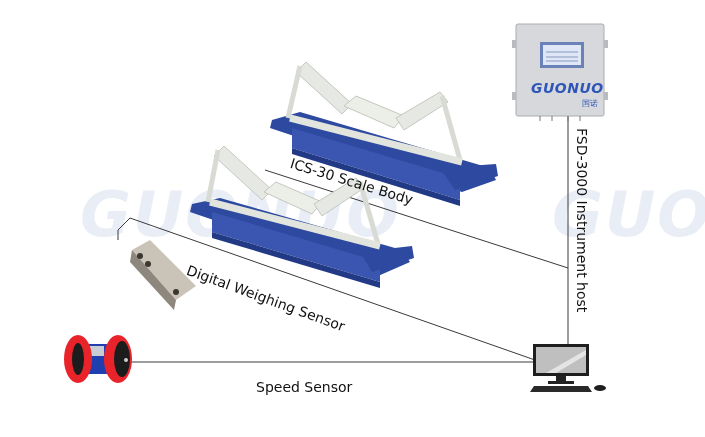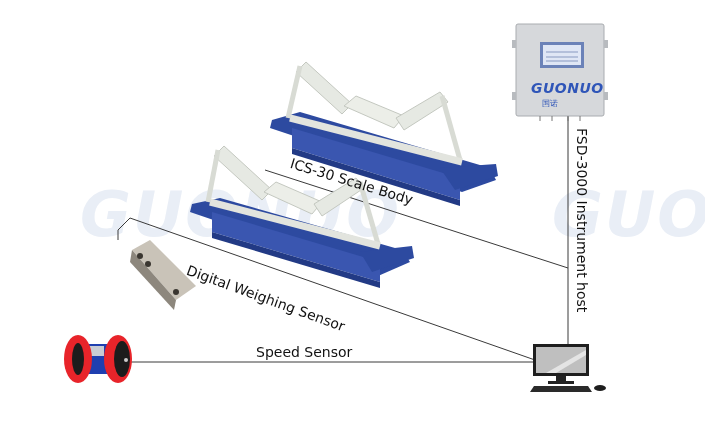--- a/index.html
+++ b/index.html
@@ -93,18 +93,18 @@
     <rect x="536" y="347" width="50" height="26" fill="#bfbfbf"></rect>
     <polygon points="546,373 586,350 586,355 556,373" fill="#e4e4e4"></polygon>
     <rect x="556" y="376" width="10" height="5" fill="#222"></rect>
     <rect x="548" y="381" width="26" height="3" fill="#222"></rect>
     <polygon points="534,386 588,386 592,392 530,392" fill="#2a2a2a"></polygon>
     <ellipse cx="600" cy="388" rx="6" ry="3" fill="#1e1e1e"></ellipse>
   </g>
 </svg>
 
 <div class="abs" style="left:531px;top:80px;font-size:14px;font-weight:bold;font-style:italic;color:#2f55b8;letter-spacing:0.5px;">GUONUO</div>
-<div class="abs" style="left:542px;top:98px;font-size:8px;color:#2f55b8;">国诺</div>
+<div class="abs" style="left:582px;top:98px;font-size:8px;color:#2f55b8;">国诺</div>
 
 <div class="label" style="left:293px;top:155px;transform:rotate(17deg);">ICS-30 Scale Body</div>
 <div class="label" style="left:190px;top:262px;transform:rotate(20deg);">Digital Weighing Sensor</div>
-<div class="label" style="left:256px;top:344px;">Speed Sensor</div>
+<div class="label" style="left:256px;top:379px;">Speed Sensor</div>
 <div class="label" style="left:590px;top:128px;transform:rotate(90deg);">FSD-3000 Instrument host</div>
 
 </body></html>

